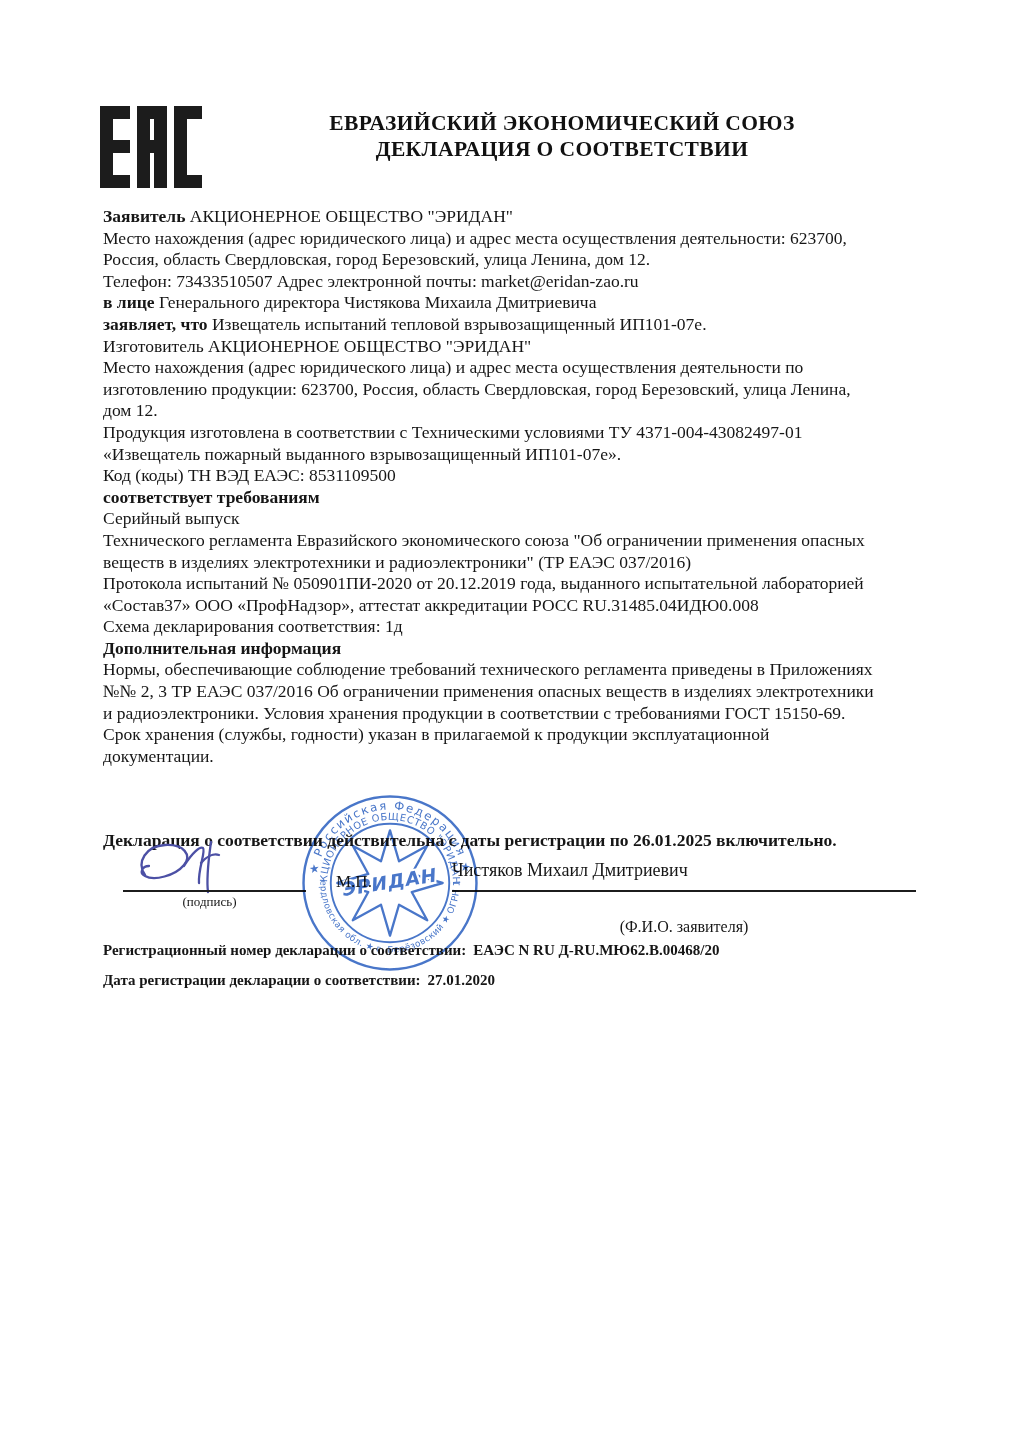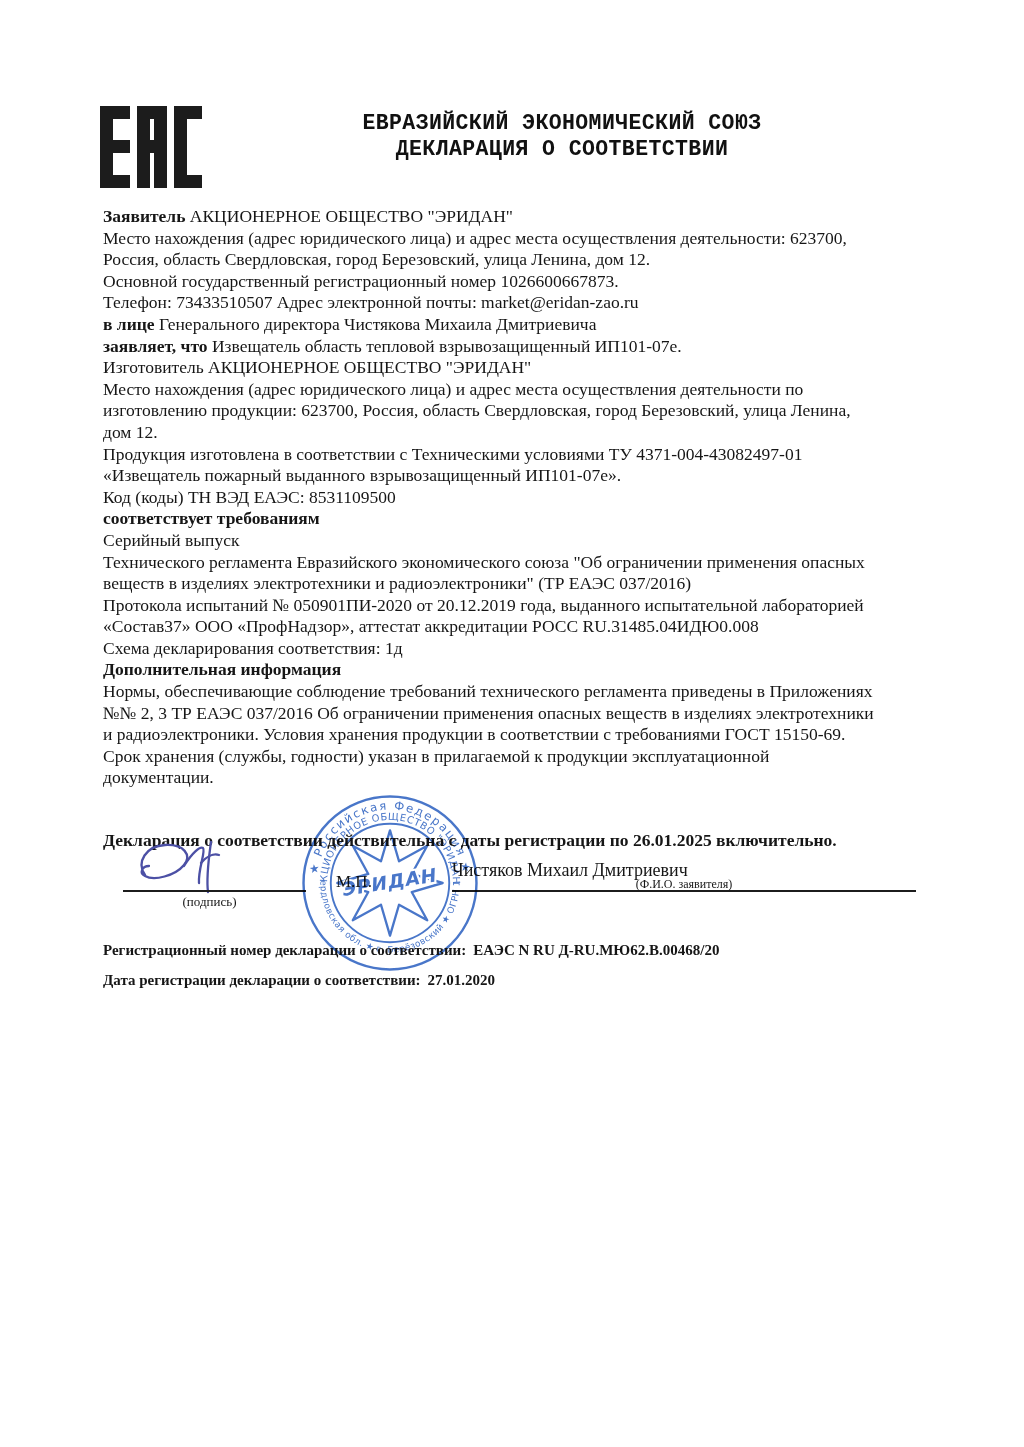--- a/index.html
+++ b/index.html
@@ -10,21 +10,21 @@
     font-family:"Liberation Serif", serif;
     color:#161616;
     overflow:hidden;
   }
   
   .eac-logo{position:absolute;left:100px;top:106px;width:102px;height:82px;}
   
   .doc-title{
     position:absolute;left:212px;top:110px;width:700px;
     text-align:center;
-    font-family:Liberation Mono, monospace;
+    font-family:Liberation Serif, serif;
     font-weight:bold;font-size:21.5px;line-height:26px;
     letter-spacing:.4px;color:#111;
   }
   
   .body-lines{
     position:absolute;left:103px;top:206px;width:850px;
     font-size:17.5px;line-height:21.6px;
   }
   .bline{white-space:nowrap;height:21.6px;}
   .bline b{font-weight:bold;}
@@ -40,22 +40,22 @@
   .sign-caption{
     position:absolute;left:118px;top:894px;width:183px;
     text-align:center;font-size:13px;
   }
   .mp-mark{position:absolute;left:336px;top:872px;font-size:17px;}
   .declarant-name{
     position:absolute;left:452px;top:860px;width:464px;
     text-align:left;font-size:18px;
   }
   .name-caption{
-    position:absolute;left:452px;top:877px;width:464px;
-    text-align:center;font-size:12px;
+    position:absolute;left:452px;top:918px;width:464px;
+    text-align:center;font-size:16px;
   }
   
   .registration{
     position:absolute;left:103px;top:935px;width:860px;
     font-weight:bold;font-size:15px;line-height:30px;
   }
   .registration .rline{white-space:nowrap;}
   .registration .rlabel{margin-right:7px;}
   
   .signature-ink{position:absolute;left:131px;top:835px;width:140px;height:60px;}
@@ -90,24 +90,23 @@
 
   <div class="doc-title">
     <div>ЕВРАЗИЙСКИЙ ЭКОНОМИЧЕСКИЙ СОЮЗ</div>
     <div>ДЕКЛАРАЦИЯ О СООТВЕТСТВИИ</div>
   </div>
 
   <div class="body-lines">
       <div class="bline"><b>Заявитель</b><span> АКЦИОНЕРНОЕ ОБЩЕСТВО "ЭРИДАН"</span></div>
       <div class="bline"><span>Место нахождения (адрес юридического лица) и адрес места осуществления деятельности: 623700,</span></div>
       <div class="bline"><span>Россия, область Свердловская, город Березовский, улица Ленина, дом 12.</span></div>
-      <div class="bline"><span>Основной государственный регистрационный номер 1026600667873.</span></div>
       <div class="bline"><span>Телефон: 73433510507 Адрес электронной почты: market@eridan-zao.ru</span></div>
       <div class="bline"><b>в лице</b><span> Генерального директора Чистякова Михаила Дмитриевича</span></div>
-      <div class="bline"><b>заявляет, что</b><span> Извещатель область тепловой взрывозащищенный ИП101-07е.</span></div>
+      <div class="bline"><b>заявляет, что</b><span> Извещатель испытаний тепловой взрывозащищенный ИП101-07е.</span></div>
       <div class="bline"><span>Изготовитель АКЦИОНЕРНОЕ ОБЩЕСТВО "ЭРИДАН"</span></div>
       <div class="bline"><span>Место нахождения (адрес юридического лица) и адрес места осуществления деятельности по</span></div>
       <div class="bline"><span>изготовлению продукции: 623700, Россия, область Свердловская, город Березовский, улица Ленина,</span></div>
       <div class="bline"><span>дом 12.</span></div>
       <div class="bline"><span>Продукция изготовлена в соответствии с Техническими условиями ТУ 4371-004-43082497-01</span></div>
       <div class="bline"><span>«Извещатель пожарный выданного взрывозащищенный ИП101-07е».</span></div>
       <div class="bline"><span>Код (коды) ТН ВЭД ЕАЭС: 8531109500</span></div>
       <div class="bline"><b>соответствует требованиям</b></div>
       <div class="bline"><span>Серийный выпуск</span></div>
       <div class="bline"><span>Технического регламента Евразийского экономического союза "Об ограничении применения опасных</span></div>

